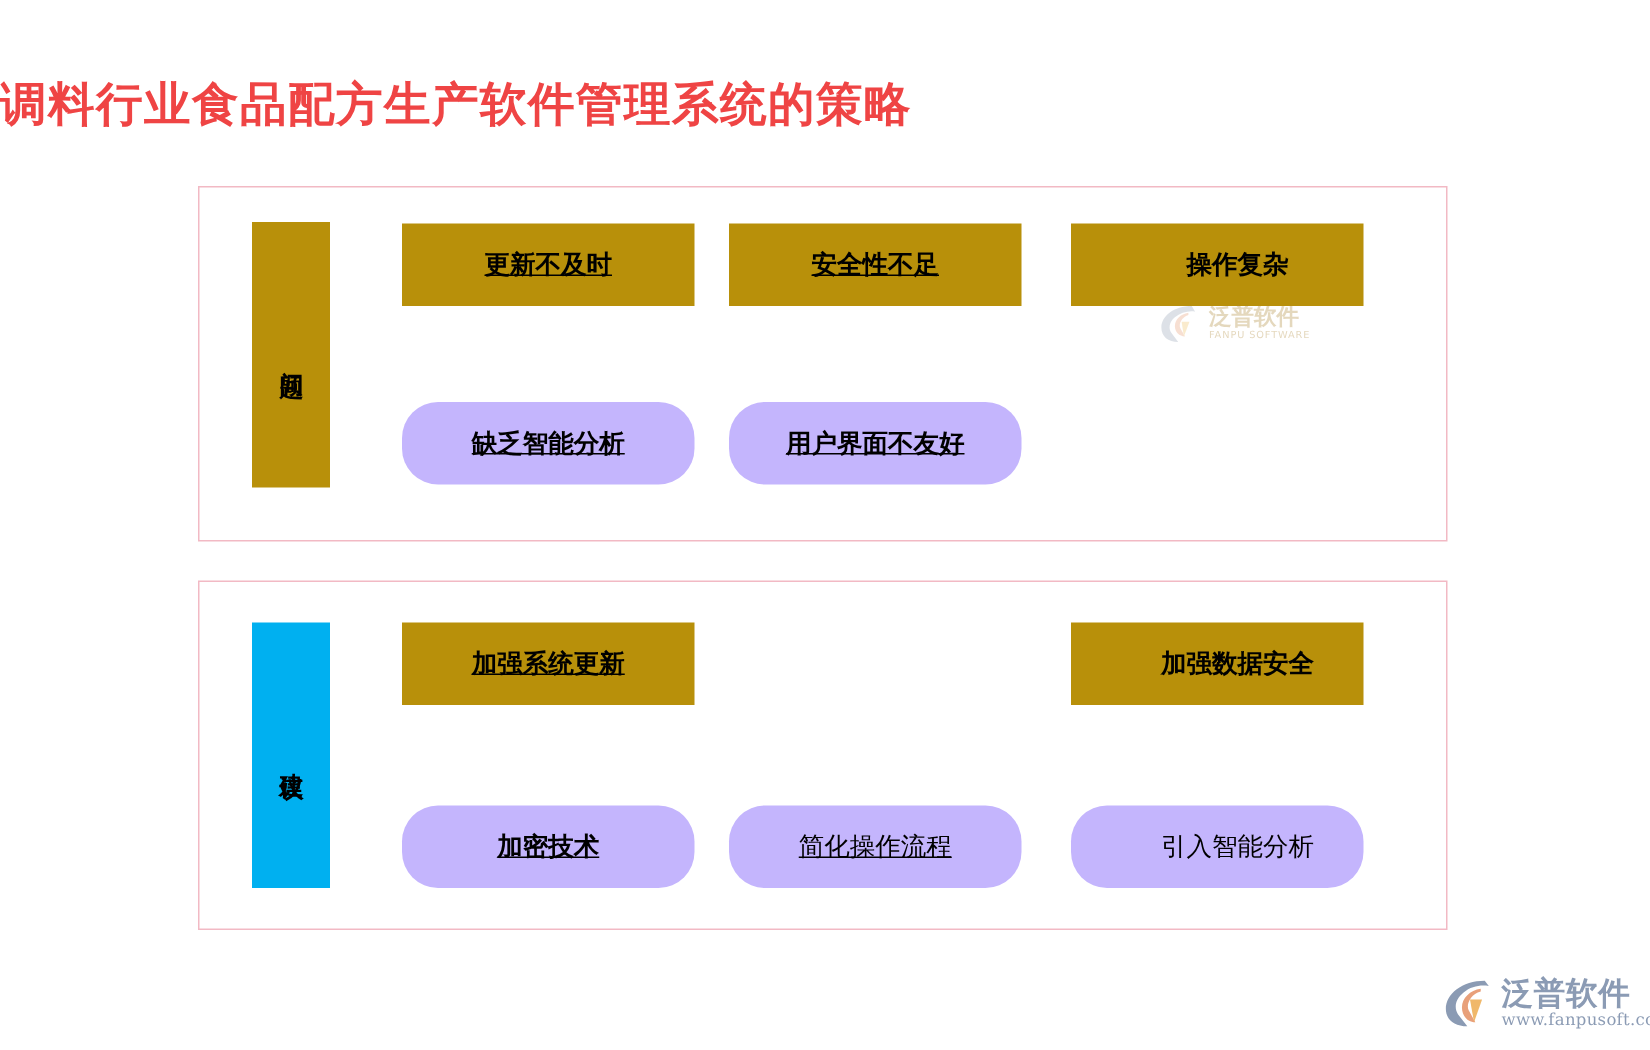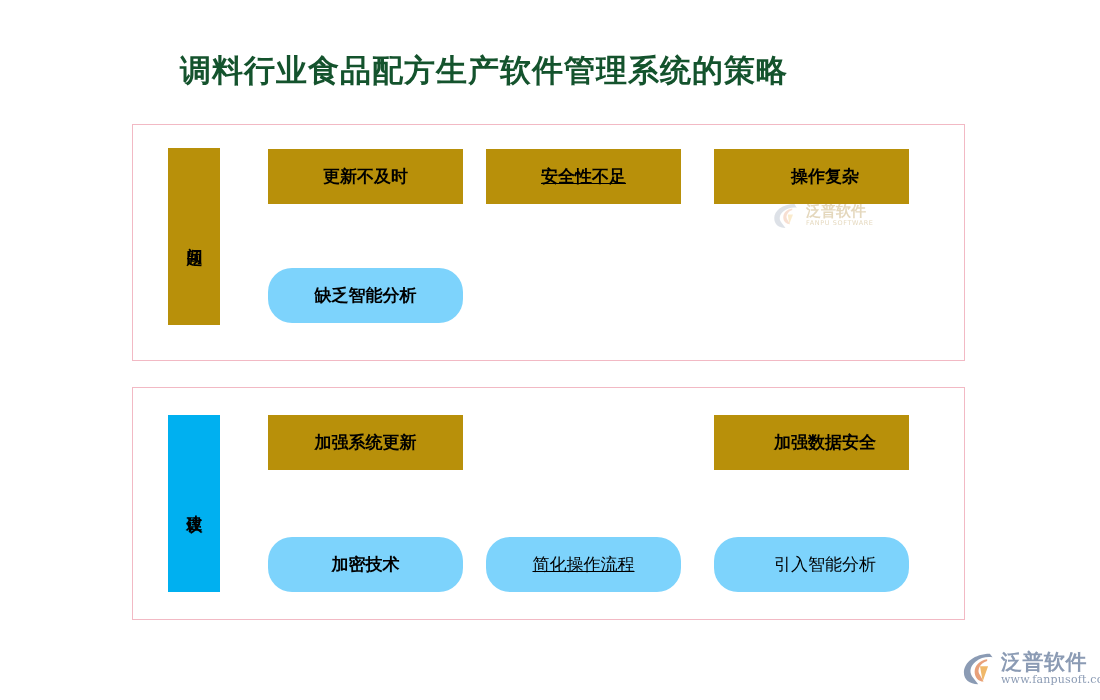--- a/index.html
+++ b/index.html
@@ -20,24 +20,23 @@
     width: 1100px;
     height: 700px;
   }
 
   
   .page-title {
     position: absolute;
     left: 0;
     top: 52px;
     width: 968px;
-    text-align: center;
     font-size: 31px;
     font-weight: bold;
-    color: #14532d;
+    color: #ef4444;
     letter-spacing: 1px;
     line-height: 1.2;
   }
 
   
   .frame {
     position: absolute;
     border: 1px solid #f2b9c4;
     background: transparent;
     box-sizing: border-box;
@@ -96,24 +95,24 @@
     box-sizing: border-box;
     font-size: 17px;
     color: #000000;
     text-align: center;
     height: 55px;
     width: 195px;
   }
   .item-box.bold   { font-weight: bold; }
   .item-box.normal { font-weight: normal; }
   .gold { background: #b8900a; }
-  .blue { background: #7dd3fc; border-radius: 24px; }
-
-  
-  .col1 { left: 268px; }
+  .blue { background: #c4b5fd; border-radius: 24px; }
+
+  
+  .col1 { left: 268px; text-decoration: underline; }
   .col2 { left: 486px; text-decoration: underline; }
   .col3 { left: 714px; padding-left: 27px; }
   
   .r1 { top: 149px; }
   .r2 { top: 268px; }
   .r3 { top: 415px; }
   .r4 { top: 537px; }
 
   
   .watermark {
@@ -202,20 +201,21 @@
 
   <div class="cat-label cat-problems">
     <span class="vtext">问题</span>
   </div>
 
   <div class="item-box gold bold col1 r1">更新不及时</div>
   <div class="item-box gold bold col2 r1">安全性不足</div>
   <div class="item-box gold bold col3 r1">操作复杂</div>
 
   <div class="item-box blue bold col1 r2">缺乏智能分析</div>
+  <div class="item-box blue bold col2 r2">用户界面不友好</div>
 
   <div class="watermark">
     <svg class="wm-mark" viewBox="0 0 40 38">
       <path d="M30 3 C14 3 3 12 3 22 C3 30 9 35 18 35 L12 27 C9 23 10 17 15 13 C20 9 27 7 33 8 Z" fill="#9aa6b8"></path>
       <path d="M27 9 C20 10 15 15 15 21 C15 26 19 30 24 30 L20 23 C18 19 21 13 27 11 Z" fill="#e8a07a"></path>
       <path d="M21 17 L28 17 L23 30 Z" fill="#f0c46a"></path>
     </svg>
     <div class="wm-text">
       <div class="wm-cn">泛普软件</div>
       <div class="wm-en">FANPU SOFTWARE</div>

